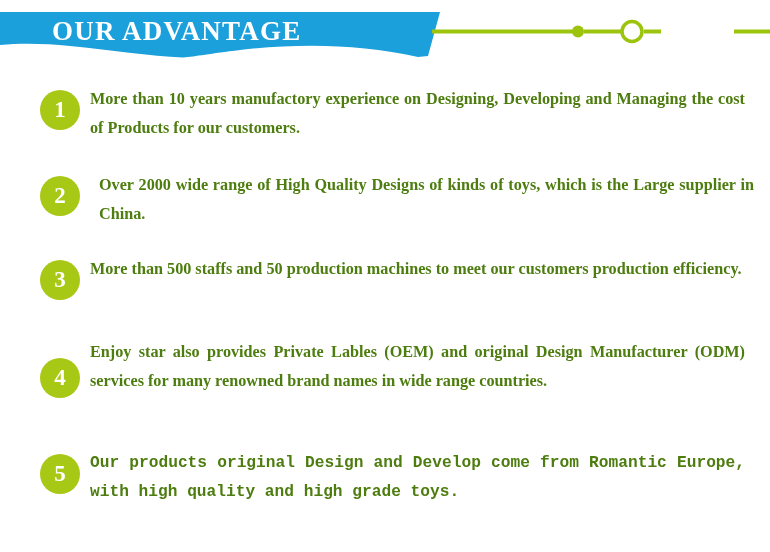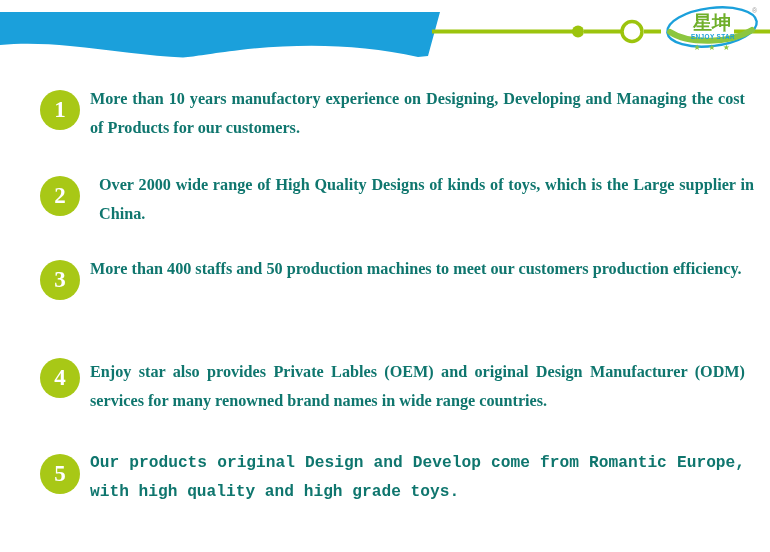--- a/index.html
+++ b/index.html
@@ -89,21 +89,21 @@
     line-height: 40px;
     text-align: center;
     font-family: "Liberation Serif", "DejaVu Serif", serif;
     box-sizing: border-box;
   }
 
   .adv-text {
     position: absolute;
     left: 90px;
     width: 655px;
-    color: #0f766e;
+    color: #4d7c0f;
     font-size: 16.2px;
     font-weight: bold;
     line-height: 29px;
     text-align: justify;
     text-align-last: left;
     font-family: "Liberation Serif", "DejaVu Serif", serif;
   }
 </style>
 </head>
 <body>
@@ -111,68 +111,53 @@
 <div id="header">
 
   <svg id="banner-svg" viewBox="0 0 460 66" preserveAspectRatio="none">
     <path d="M0,12 L440,12 L428,56 L418,57
              C360,44 300,43 240,50
              C210,53.5 196,56.5 183,57.5
              C150,56 110,50 70,46
              C46,43.6 22,43 0,45 Z" fill="#1BA0DB"></path>
   </svg>
 
+  <div id="banner-title">OUR ADVANTAGE</div>
 
   <svg id="rule-svg" viewBox="0 0 352 66">
     <line x1="14" y1="31.5" x2="158" y2="31.5" stroke="#9CC40D" stroke-width="4"></line>
     <circle cx="160" cy="31.5" r="6" fill="#9CC40D"></circle>
     <line x1="166" y1="31.5" x2="203" y2="31.5" stroke="#9CC40D" stroke-width="4"></line>
     <circle cx="214" cy="31.5" r="10" fill="none" stroke="#9CC40D" stroke-width="3.5"></circle>
     <line x1="226" y1="31.5" x2="243" y2="31.5" stroke="#9CC40D" stroke-width="4"></line>
     <line x1="316" y1="31.5" x2="352" y2="31.5" stroke="#9CC40D" stroke-width="4"></line>
   </svg>
 
-  <div id="logo-wrap">
-    <svg id="logo-svg" viewBox="0 0 104 52">
-
-      <ellipse cx="52" cy="25" rx="45" ry="19" fill="none" stroke="#1BA0DB" stroke-width="2.4" transform="rotate(-7 52 25)"></ellipse>
-
-      <path d="M10,30 C28,42 70,42 92,28" fill="none" stroke="#8CC63F" stroke-width="6" stroke-linecap="round"></path>
-
-      <text x="52" y="27" font-size="19" font-weight="bold" fill="#6FAF2A" text-anchor="middle" font-family="'DejaVu Sans','Liberation Sans',sans-serif">星坤</text>
-
-      <text x="53" y="37" font-size="6.4" font-weight="bold" fill="#1BA0DB" text-anchor="middle" letter-spacing="0.4" font-family="'Liberation Sans','DejaVu Sans',sans-serif">ENJOY STAR</text>
-
-      <text x="92" y="11" font-size="7" fill="#9A9A9A" font-family="'Liberation Sans','DejaVu Sans',sans-serif">®</text>
-
-      <text x="53" y="48" font-size="8" fill="#8CC63F" text-anchor="middle" letter-spacing="2.5" font-family="'DejaVu Sans','Liberation Sans',sans-serif">★ ★ ★</text>
-    </svg>
-  </div>
 </div>
 
 <div id="advantage-list">
 
   <div class="adv-row" style="top:19px;">
     <div class="badge" style="top:5px;">1</div>
     <div class="adv-text" style="top:0px;">More than 10 years manufactory experience on Designing, Developing and Managing the cost of Products for our customers.</div>
   </div>
 
   <div class="adv-row" style="top:105px;">
     <div class="badge" style="top:5px;">2</div>
     <div class="adv-text" style="top:0px;margin-left:9px;">Over 2000 wide range of High Quality Designs of kinds of toys, which is the Large supplier in China.</div>
   </div>
 
   <div class="adv-row" style="top:189px;">
     <div class="badge" style="top:5px;">3</div>
-    <div class="adv-text" style="top:0px;">More than 400 staffs and 50 production machines to meet our customers production efficiency.</div>
+    <div class="adv-text" style="top:0px;">More than 500 staffs and 50 production machines to meet our customers production efficiency.</div>
   </div>
 
   <div class="adv-row" style="top:272px;">
     <div class="badge" style="top:20px;">4</div>
-    <div class="adv-text" style="top:0px;margin-top:20px;">Enjoy star also provides Private Lables (OEM) and original Design Manufacturer (ODM) services for many renowned brand names in wide range countries.</div>
+    <div class="adv-text" style="top:0px;">Enjoy star also provides Private Lables (OEM) and original Design Manufacturer (ODM) services for many renowned brand names in wide range countries.</div>
   </div>
 
   <div class="adv-row" style="top:383px;">
     <div class="badge" style="top:5px;">5</div>
     <div class="adv-text" style="top:0px;font-family:Liberation Mono, monospace;">Our products original Design and Develop come from Romantic Europe, with high quality and high grade toys.</div>
   </div>
 
 </div>
 
 </body></html>

